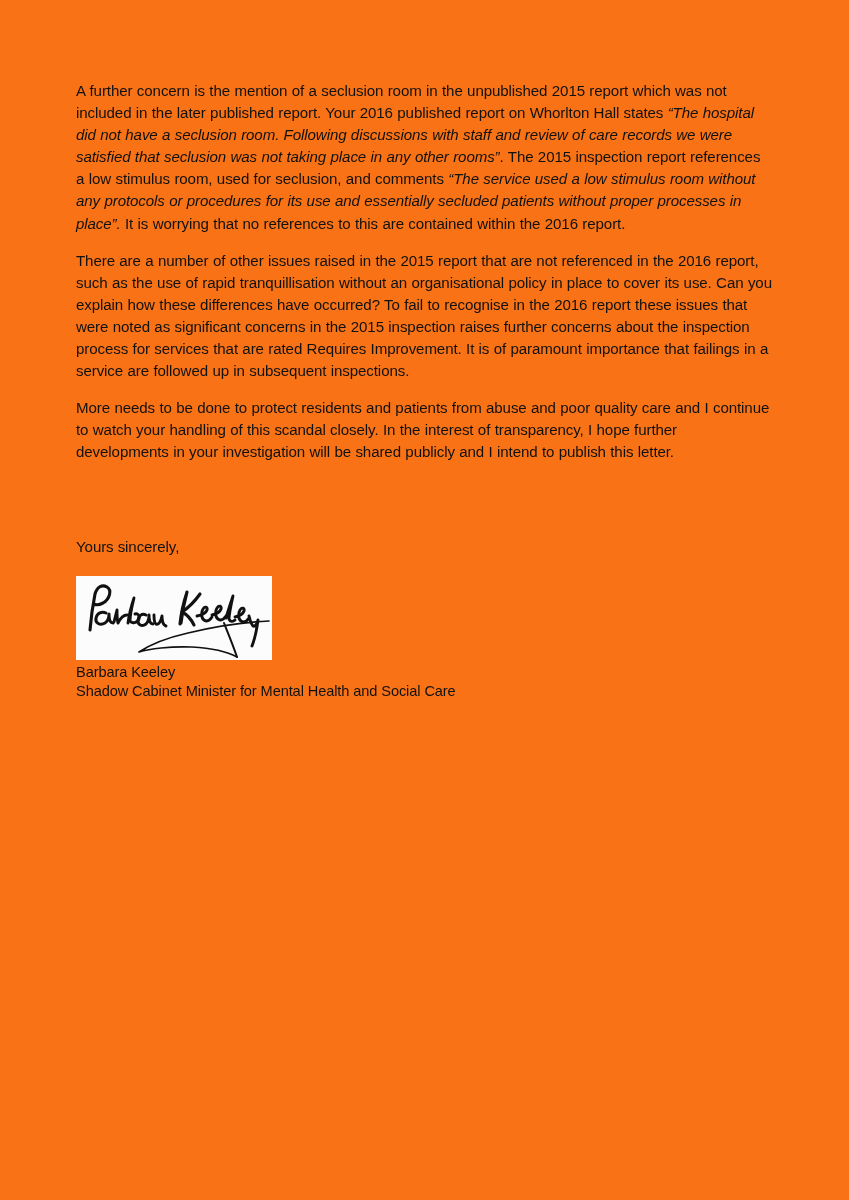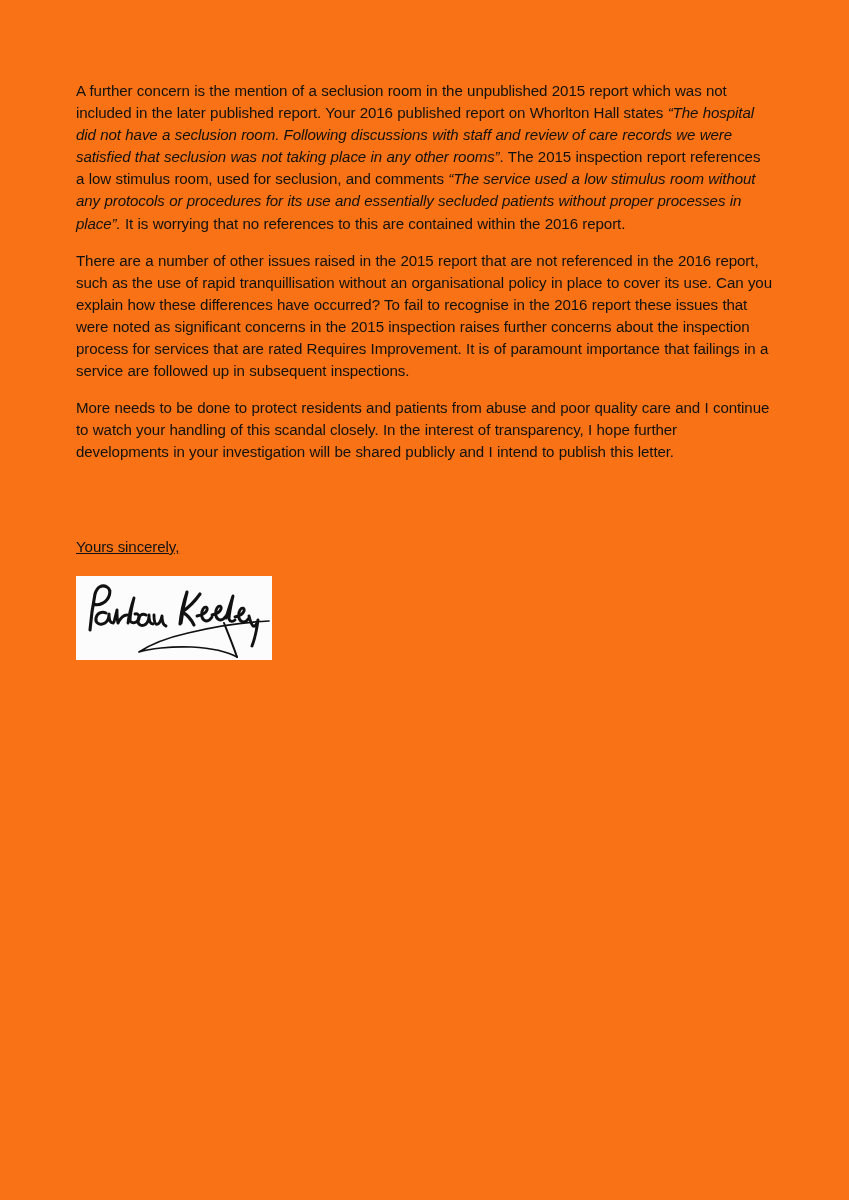--- a/index.html
+++ b/index.html
@@ -40,21 +40,20 @@
     font-style: italic;
   }
   .signoff {
     position: absolute;
     left: 76px;
     top: 536px;
     font-size: 15.1px;
     line-height: 22.1px;
     letter-spacing: -0.1px;
     color: #111111;
-    text-decoration: underline;
   }
   .signature-box {
     position: absolute;
     left: 76px;
     top: 576px;
     width: 196px;
     height: 84px;
     background: #fcfcfc;
     overflow: hidden;
   }
@@ -130,14 +129,18 @@
 
         <path d="M173 40 C174 44 175 48 177 50 C179 51 181 48 182 44 C181 52 179 62 176 70" stroke-width="2.9"></path>
 
         <path d="M193 45 C170 46 140 50 112 57 C90 62 72 70 63 76 C73 73 94 70 116 71 C134 72 150 75 161 81" stroke-width="1.7"></path>
 
         <path d="M148 47 C152 57 157 69 161 81" stroke-width="2"></path>
       </g>
     </svg>
   </div>
 
+  <div class="closing-name">
+    <span class="line">Barbara Keeley</span>
+    <span class="line">Shadow Cabinet Minister for Mental Health and Social Care</span>
+  </div>
 
 </div>
 
 </body></html>

